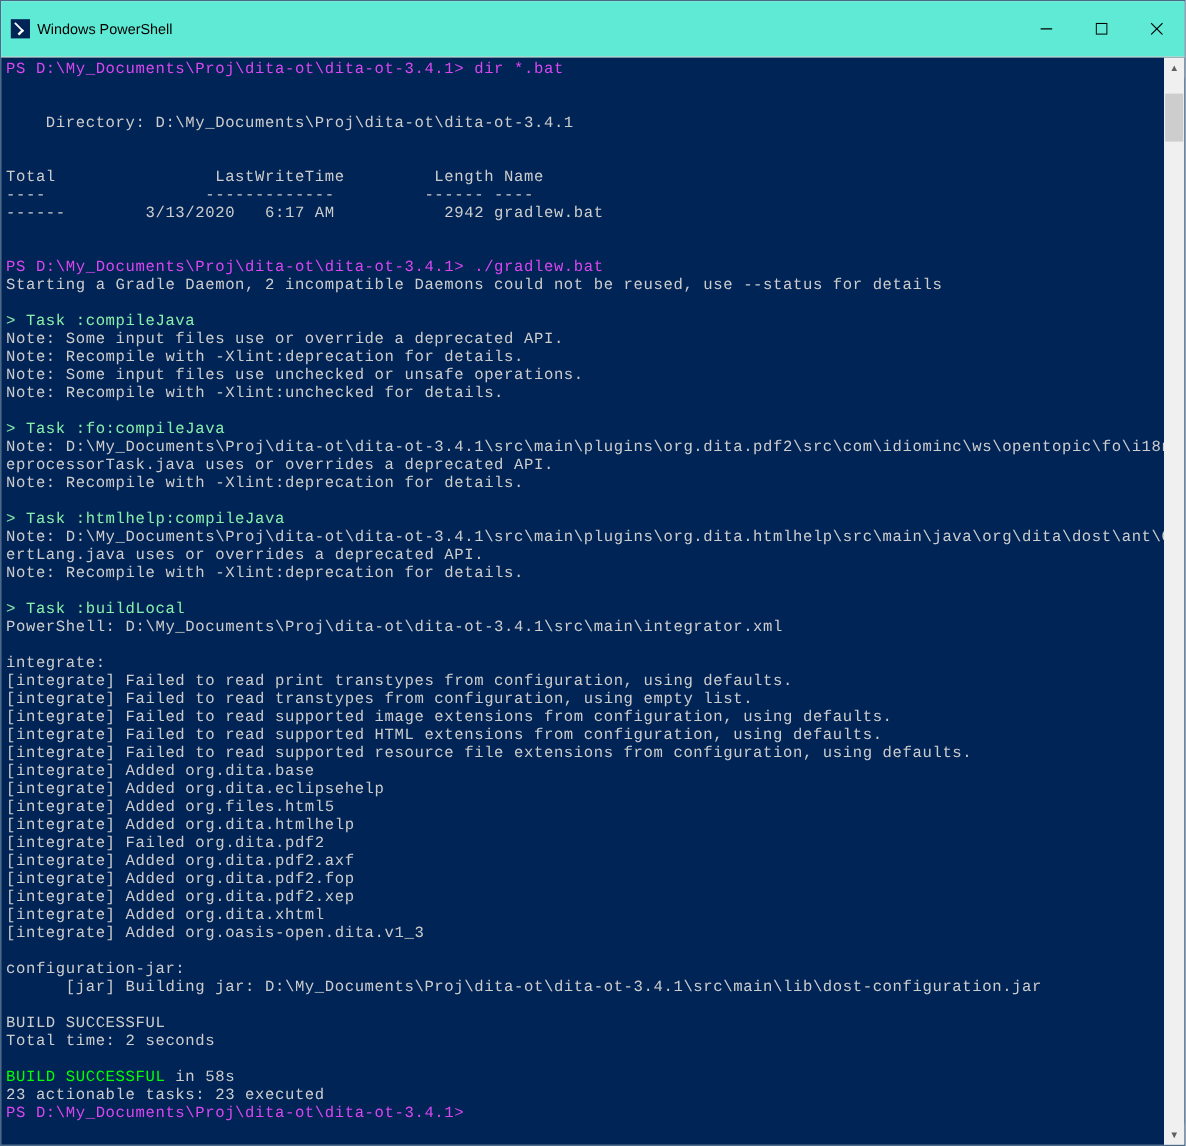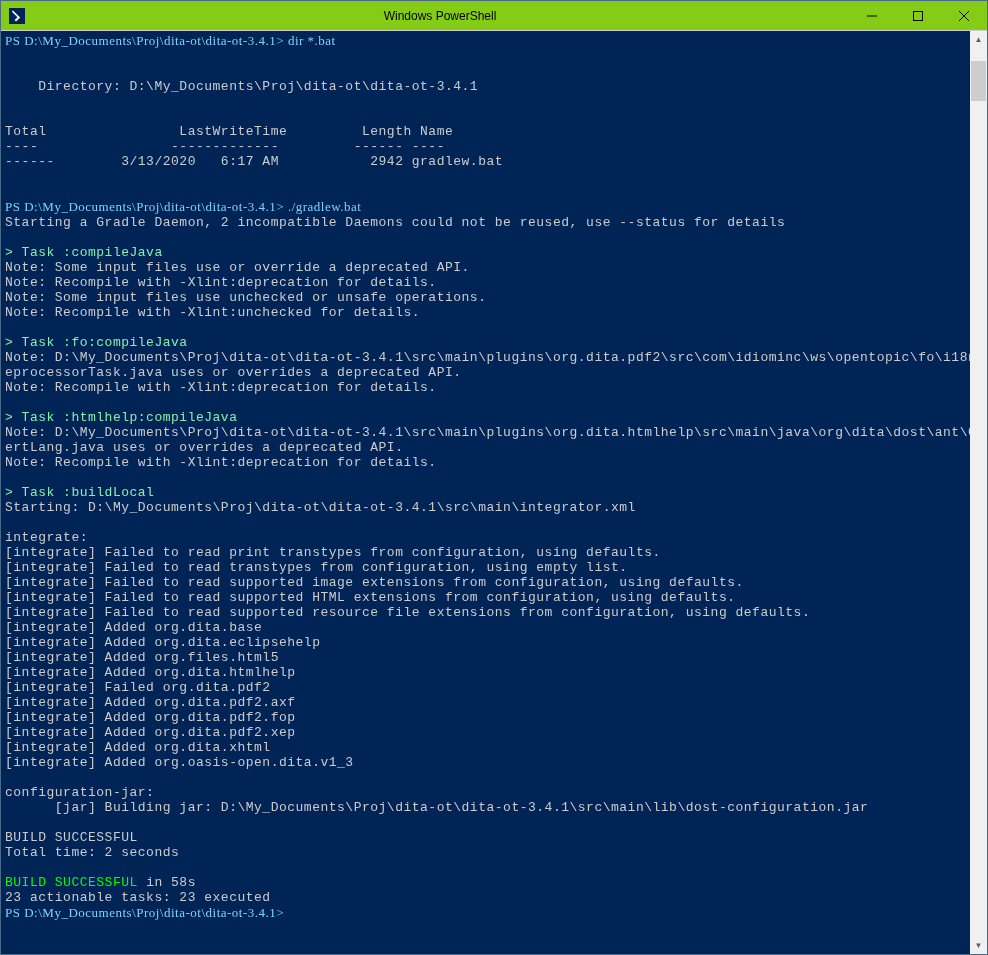--- a/index.html
+++ b/index.html
@@ -12,27 +12,26 @@
   }
   .window {
     width: 988px;
     height: 955px;
     background: #fff;
     border: 1px solid #4a6a8a;
     display: flex;
     flex-direction: column;
   }
   .titlebar {
-    height: 30px;
-    background: #84cc16;
+    height: 47px;
+    background: #5eead4;
     display: flex;
     align-items: center;
     border-bottom: 1px solid #d0d0d0;
     flex-shrink: 0;
-    text-align: center;
   }
   .titlebar-icon {
     width: 16px;
     height: 16px;
     background: #012456;
     margin: 0 6px 0 8px;
     display: flex;
     align-items: center;
     justify-content: center;
     color: #fff;
@@ -100,21 +99,21 @@
   .sb-down { bottom: 0; }
   .sb-thumb {
     position: absolute;
     top: 30px;
     width: 15px;
     left: 1px;
     height: 40px;
     background: #cdcdcd;
   }
   .c-white { color: #86efac; }
-  .c-yellow { color: #7dd3fc; font-family: Liberation Serif, serif; }
+  .c-yellow { color: #d946ef; }
   .c-brgreen { color: #00ff00; }
 </style>
 </head>
 <body>
 
 <div class="window">
   <div class="titlebar">
     <div class="titlebar-icon"></div>
     <div class="titlebar-title">Windows PowerShell</div>
     <div class="win-controls">
@@ -162,21 +161,21 @@
 <span>Note: D:\My_Documents\Proj\dita-ot\dita-ot-3.4.1\src\main\plugins\org.dita.pdf2\src\com\idiominc\ws\opentopic\fo\i18n\Pr</span>
 <span>eprocessorTask.java uses or overrides a deprecated API.</span>
 <span>Note: Recompile with -Xlint:deprecation for details.</span>
 <span></span>
 <span class="c-white">&gt; Task :htmlhelp:compileJava</span>
 <span>Note: D:\My_Documents\Proj\dita-ot\dita-ot-3.4.1\src\main\plugins\org.dita.htmlhelp\src\main\java\org\dita\dost\ant\Conv</span>
 <span>ertLang.java uses or overrides a deprecated API.</span>
 <span>Note: Recompile with -Xlint:deprecation for details.</span>
 <span></span>
 <span class="c-white">&gt; Task :buildLocal</span>
-<span>Starting: D:\My_Documents\Proj\dita-ot\dita-ot-3.4.1\src\main\integrator.xml</span>
+<span>PowerShell: D:\My_Documents\Proj\dita-ot\dita-ot-3.4.1\src\main\integrator.xml</span>
 <span></span>
 <span>integrate:</span>
 <span>[integrate] Failed to read print transtypes from configuration, using defaults.</span>
 <span>[integrate] Failed to read transtypes from configuration, using empty list.</span>
 <span>[integrate] Failed to read supported image extensions from configuration, using defaults.</span>
 <span>[integrate] Failed to read supported HTML extensions from configuration, using defaults.</span>
 <span>[integrate] Failed to read supported resource file extensions from configuration, using defaults.</span>
 <span>[integrate] Added org.dita.base</span>
 <span>[integrate] Added org.dita.eclipsehelp</span>
 <span>[integrate] Added org.files.html5</span>

